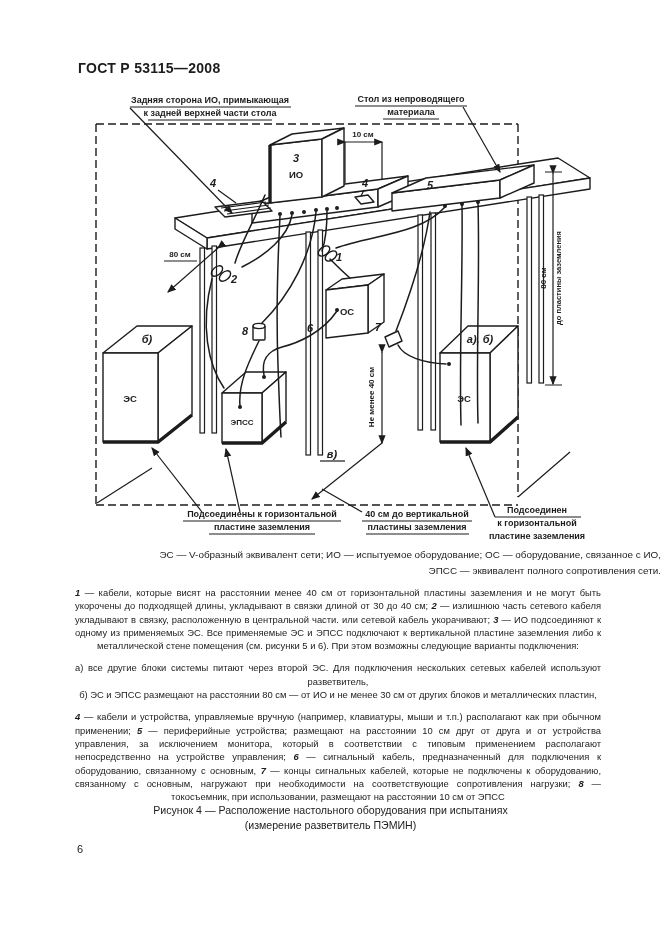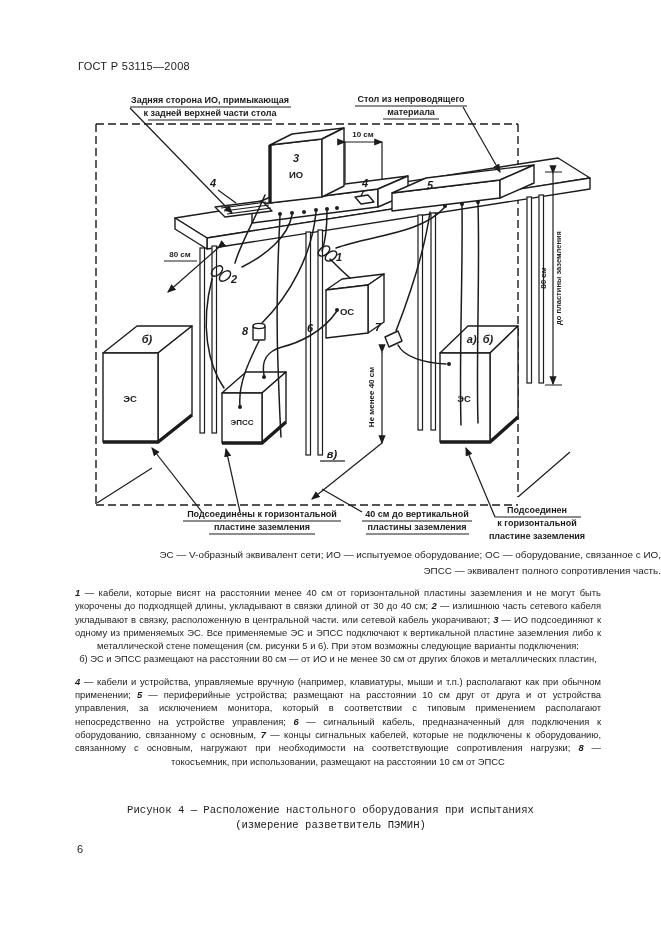--- a/index.html
+++ b/index.html
@@ -1,38 +1,38 @@
 <!DOCTYPE html>
 <html><head>
 <meta charset="utf-8">
 <style>
   html,body{margin:0;padding:0;background:#e8e8e8;}
   .page{position:relative;width:661px;height:936px;background:#ffffff;
         font-family:"Liberation Sans",sans-serif;color:#1c1c1c;overflow:hidden;margin:0 auto;}
-  .header{position:absolute;left:78px;top:60px;font-size:11px;font-weight:normal;letter-spacing:.3px;}
+  .header{position:absolute;left:78px;top:60px;font-size:14px;font-weight:bold;letter-spacing:.3px;}
   .diagram{position:absolute;left:0;top:85px;}
   svg text{font-family:"Liberation Sans",sans-serif;fill:#1c1c1c;}
   .lbl{font-size:9px;font-weight:bold;}
   .num{font-size:11px;font-style:italic;font-weight:bold;}
   .dim{font-size:8px;font-weight:bold;}
   .dims{font-size:7.5px;font-weight:bold;}
   .boxlbl{font-size:9.5px;font-weight:bold;}
   .boxlbl-s{font-size:8px;font-weight:bold;}
   .face{fill:#ffffff;stroke:#1c1c1c;stroke-width:1.4;stroke-linejoin:round;}
   .ln{stroke:#1c1c1c;stroke-width:1.2;fill:none;}
   .thick{stroke:#1c1c1c;stroke-width:3.4;fill:none;}
   .dash{stroke:#1c1c1c;stroke-width:1.4;fill:none;stroke-dasharray:8 4;}
   .cab{stroke:#1c1c1c;stroke-width:1.5;fill:none;stroke-linecap:round;}
   .leg{fill:#ffffff;stroke:#1c1c1c;stroke-width:1.2;}
   .legend{position:absolute;top:547px;left:0;right:0;text-align:right;font-size:9.9px;line-height:16px;}
   .notes{position:absolute;left:75px;top:586px;width:526px;font-size:9.4px;line-height:13.3px;}
   .notes p{margin:0;text-align:justify;text-align-last:center;}
   .notes p.gap{margin-top:9px;}
   .it{font-style:italic;font-weight:bold;}
-  .caption{position:absolute;top:803px;left:0;right:0;text-align:center;font-size:10.6px;line-height:15px;font-family:Liberation Mono, monospace;}
+  .caption{position:absolute;top:803px;left:0;right:0;text-align:center;font-size:10.6px;line-height:15px;}
   .pagenum{position:absolute;left:77px;top:843px;font-size:11px;}
 </style>
 </head>
 <body>
 
 <div class="page">
 
   <div class="header">ГОСТ Р 53115—2008</div>
 
   <svg class="diagram" width="661" height="470" viewBox="0 0 661 470">
@@ -247,25 +247,26 @@
       <text class="lbl" x="537" y="428" text-anchor="middle">Подсоединен</text>
       <text class="lbl" x="537" y="441" text-anchor="middle">к горизонтальной</text>
       <text class="lbl" x="537" y="454" text-anchor="middle">пластине заземления</text>
       <path class="ln" d="M495,432 H581"></path>
       <path class="ln" d="M495,432 L466,363" marker-end="url(#ah)"></path>
     </g>
   </svg>
 
   <div class="legend">
     <div>ЭС — V-образный эквивалент сети; ИО — испытуемое оборудование; ОС — оборудование, связанное с ИО,</div>
-    <div>ЭПСС — эквивалент полного сопротивления часть.</div>
+    <div>ЭПСС — эквивалент полного сопротивления сети.</div>
   </div>
 
   <div class="notes">
     <p><span class="it">1</span><span> — кабели, которые висят на расстоянии менее 40 см от горизонтальной пластины заземления и не могут быть укорочены до подходящей длины, укладывают в связки длиной от 30 до 40 см; </span><span class="it">2</span><span> — излишнюю часть сетевого кабеля укладывают в связку, расположенную в центральной части. или сетевой кабель укорачивают; </span><span class="it">3</span><span> — ИО подсоединяют к одному из применяемых ЭС. Все применяемые ЭС и ЭПСС подключают к вертикальной пластине заземления либо к металлической стене помещения (см. рисунки 5 и 6). При этом возможны следующие варианты подключения:</span></p>
+    <p class="gap">а)  все другие блоки системы питают через второй ЭС. Для подключения нескольких сетевых кабелей используют разветвитель,</p>
     <p>б)  ЭС и ЭПСС размещают на расстоянии 80 см  —  от ИО и не менее 30 см от других блоков и металлических пластин,</p>
     <p class="gap"><span class="it">4</span><span> — кабели и устройства, управляемые вручную (например, клавиатуры, мыши и т.п.) располагают как при обычном применении; </span><span class="it">5</span><span> — периферийные устройства; размещают на расстоянии 10 см друг от друга и от устройства управления, за исключением монитора, который в соответствии с типовым применением располагают непосредственно на устройстве управления; </span><span class="it">6</span><span> — сигнальный кабель, предназначенный для подключения к оборудованию, связанному с основным, </span><span class="it">7</span><span> — концы сигнальных кабелей, которые не подключены к оборудованию, связанному с основным, нагружают при необходимости на соответствующие сопротивления нагрузки; </span><span class="it">8</span><span> — токосъемник, при использовании, размещают на расстоянии 10 см от ЭПСС</span></p>
   </div>
 
   <div class="caption">
     <div>Рисунок 4 — Расположение настольного оборудования при испытаниях</div>
     <div>(измерение разветвитель ПЭМИН)</div>
   </div>
 
   <div class="pagenum">6</div>

